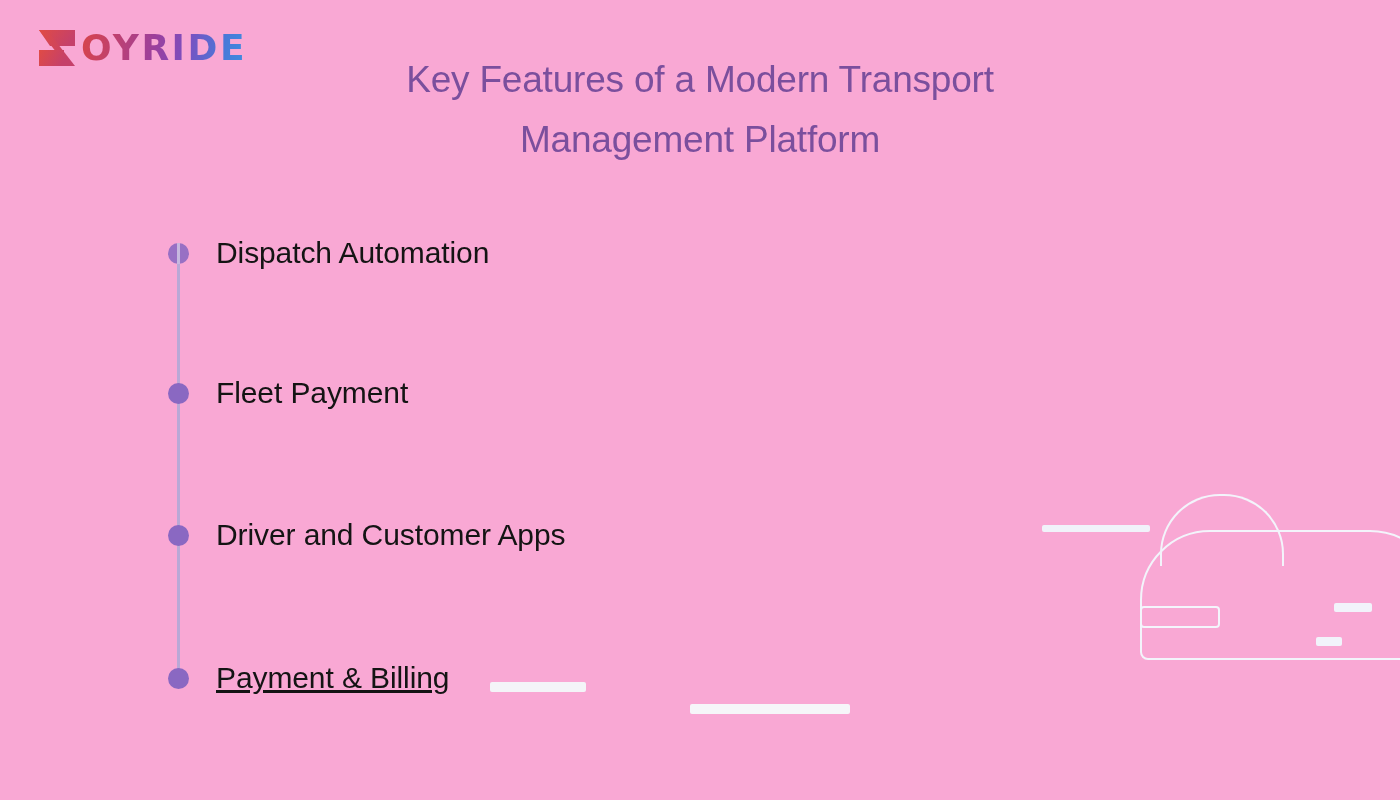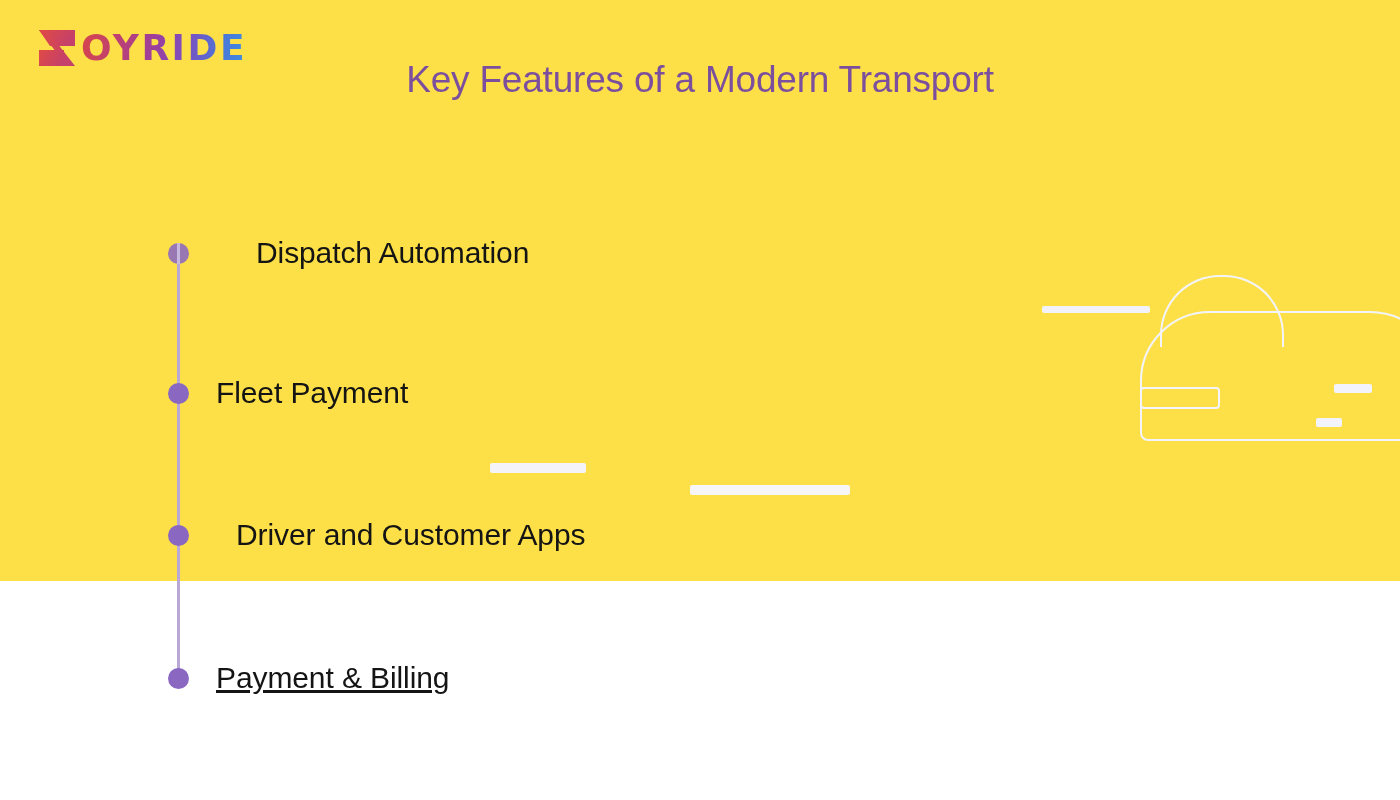--- a/index.html
+++ b/index.html
@@ -4,22 +4,22 @@
 <style>
   * { margin:0; padding:0; box-sizing:border-box; }
   html, body {
     width:1400px; height:800px;
     background:#ffffff;
     font-family:"Liberation Sans", sans-serif;
     overflow:hidden;
   }
   #slide {
     position:relative;
-    width:1400px; height:581px;
-    background:#fde047;
+    width:1400px; height:800px;
+    background:#f9a8d4;
   }
 
   
   .wm { position:absolute; pointer-events:none; }
   .wm-cloud {
     right:-40px; bottom:140px;
     width:300px; height:130px;
     border:2px solid #f3f4fb;
     border-radius:70px 70px 8px 8px;
     background:transparent;
@@ -133,38 +133,39 @@
       </defs>
       <path d="M5 5 H41 L41 13 L18 13 L41 13 L41 21 L16 21 Z" fill="url(#zgrad)"></path>
       <path d="M5 5 L13 5 L41 41 L33 41 Z" fill="url(#zgrad)"></path>
       <path d="M5 25 H30 L30 33 L16 33 L33 33 L33 41 L5 41 Z" fill="url(#zgrad)"></path>
     </svg>
     <span class="logo-word">OYRIDE</span>
   </div>
 
   <div id="title">
     <span class="tline">Key Features of a Modern Transport</span>
+    <span class="tline">Management Platform</span>
   </div>
 
   <div class="column" id="col-left">
     <div class="rail"></div>
 
     <div class="item" style="left:0;top:0;">
       <span class="dot translucent" style="left:168px;top:243px;"></span>
-      <span class="label" style="left:216px;top:236px;margin-left:40px;">Dispatch Automation</span>
+      <span class="label" style="left:216px;top:236px;">Dispatch Automation</span>
     </div>
 
     <div class="item" style="left:0;top:0;">
       <span class="dot" style="left:168px;top:383px;"></span>
       <span class="label" style="left:216px;top:376px;">Fleet Payment</span>
     </div>
 
     <div class="item" style="left:0;top:0;">
       <span class="dot" style="left:168px;top:525px;"></span>
-      <span class="label" style="left:216px;top:518px;margin-left:20px;">Driver and Customer Apps</span>
+      <span class="label" style="left:216px;top:518px;">Driver and Customer Apps</span>
     </div>
 
     <div class="item" style="left:0;top:0;">
       <span class="dot" style="left:168px;top:668px;"></span>
       <span class="label" style="left:216px;top:661px;text-decoration:underline;">Payment &amp; Billing</span>
     </div>
   </div>
 
   <div class="column" id="col-right">
 

